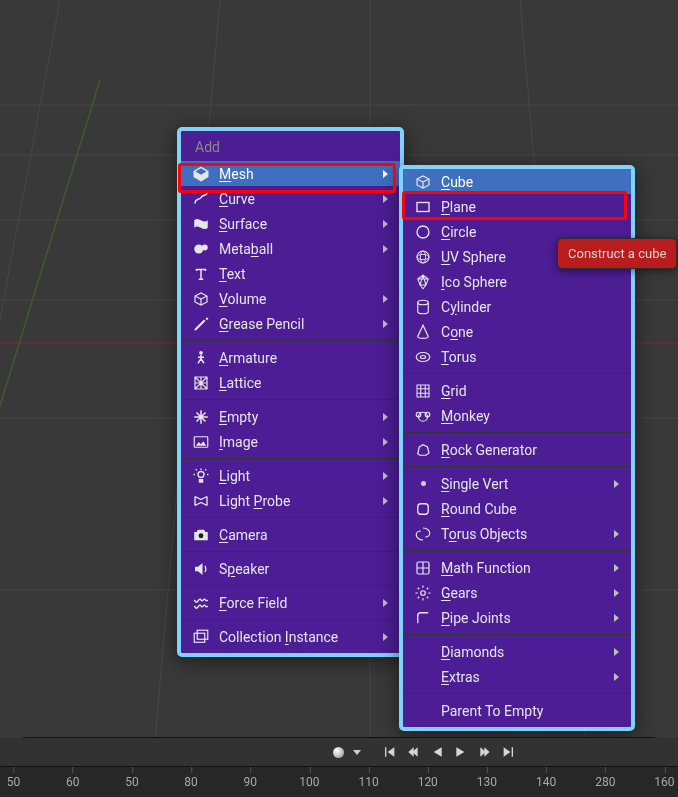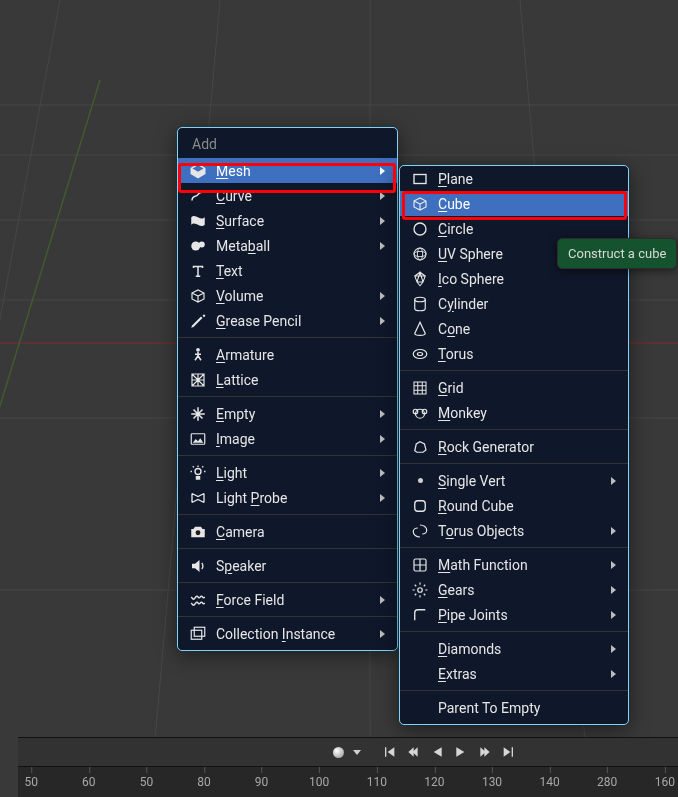--- a/index.html
+++ b/index.html
@@ -13,22 +13,22 @@
   .viewport {
     position:absolute; inset:0;
     background:#393939;
     overflow:hidden;
   }
   .viewport svg { position:absolute; inset:0; }
 
   
   .menu {
     position:absolute;
-    background:#0f172a;
-    border:1px solid #7dd3fc;
+    background:#4c1d95;
+    border:4px solid #7dd3fc;
     border-radius:5px;
     box-shadow:0 4px 20px rgba(0,0,0,.5);
     padding-bottom:4px;
   }
   .menu-title {
     padding:8px 14px 6px;
     color:#8a8a8a;
     font-size:14px;
   }
   .menu-item {
@@ -76,35 +76,36 @@
   .highlight-red {
     position:absolute; pointer-events:none;
     border:3px solid #ff0008;
     border-radius:3px;
     box-sizing:border-box;
   }
 
   
   .tooltip {
     position:absolute;
-    background:#14532d;
+    background:#b91c1c;
     color:#d8d8d8;
     border:1px solid #2c2c2c;
     border-radius:5px;
     padding:7px 10px;
     font-size:13px;
     box-shadow:0 2px 8px rgba(0,0,0,.5);
     white-space:nowrap;
   }
 
   
   .timeline {
-    position:absolute; left:18px; right:0; bottom:0; height:59px;
+    position:absolute; left:0; right:0; bottom:0; height:59px;
     background:#0c4a6e;
     border-top:1px solid #111;
+    border-radius:28px;
   }
   .timeline-toolbar {
     height:28px; display:flex; align-items:center; justify-content:flex-end;
     padding:0 6px; gap:2px;
     background:#323232;
   }
   .tool-btn {
     width:22px; height:22px; display:flex;align-items:center;justify-content:center;
     color:#d6d6d6; border-radius:3px;
   }
@@ -457,35 +458,35 @@
         <svg>
           <use href="#i-collection"></use>
         </svg>
       </span>
       <span class="label">Collection <span class="ul">I</span>nstance</span>
       <span class="arrow"></span>
     </div>
   </div>
 
 <div class="menu" id="mesh-submenu" style="left:399px; top:165px; width:228px;">
-<div class="menu-item">
+<div class="menu-item selected">
+      <span class="icon">
+        <svg>
+          <use href="#i-cube"></use>
+        </svg>
+      </span>
+      <span class="label"><span class="ul">C</span>ube</span>
+    </div>
+    <div class="menu-item">
       <span class="icon">
         <svg>
           <use href="#i-plane"></use>
         </svg>
       </span>
       <span class="label"><span class="ul">P</span>lane</span>
-    </div>
-    <div class="menu-item selected">
-      <span class="icon">
-        <svg>
-          <use href="#i-cube"></use>
-        </svg>
-      </span>
-      <span class="label"><span class="ul">C</span>ube</span>
     </div>
     <div class="menu-item">
       <span class="icon">
         <svg>
           <use href="#i-circle"></use>
         </svg>
       </span>
       <span class="label"><span class="ul">C</span>ircle</span>
     </div>
     <div class="menu-item">

